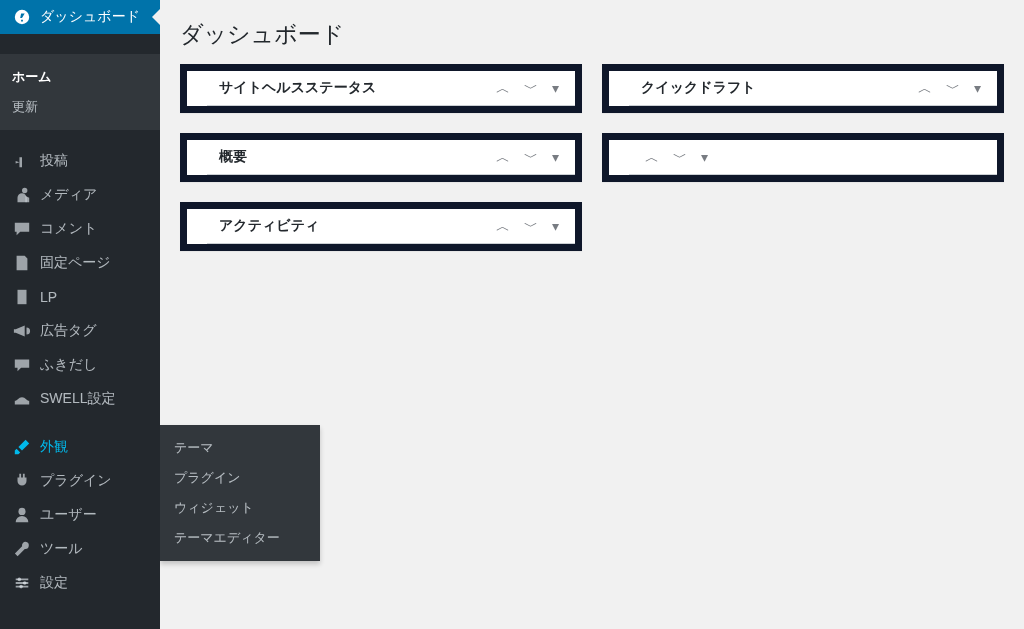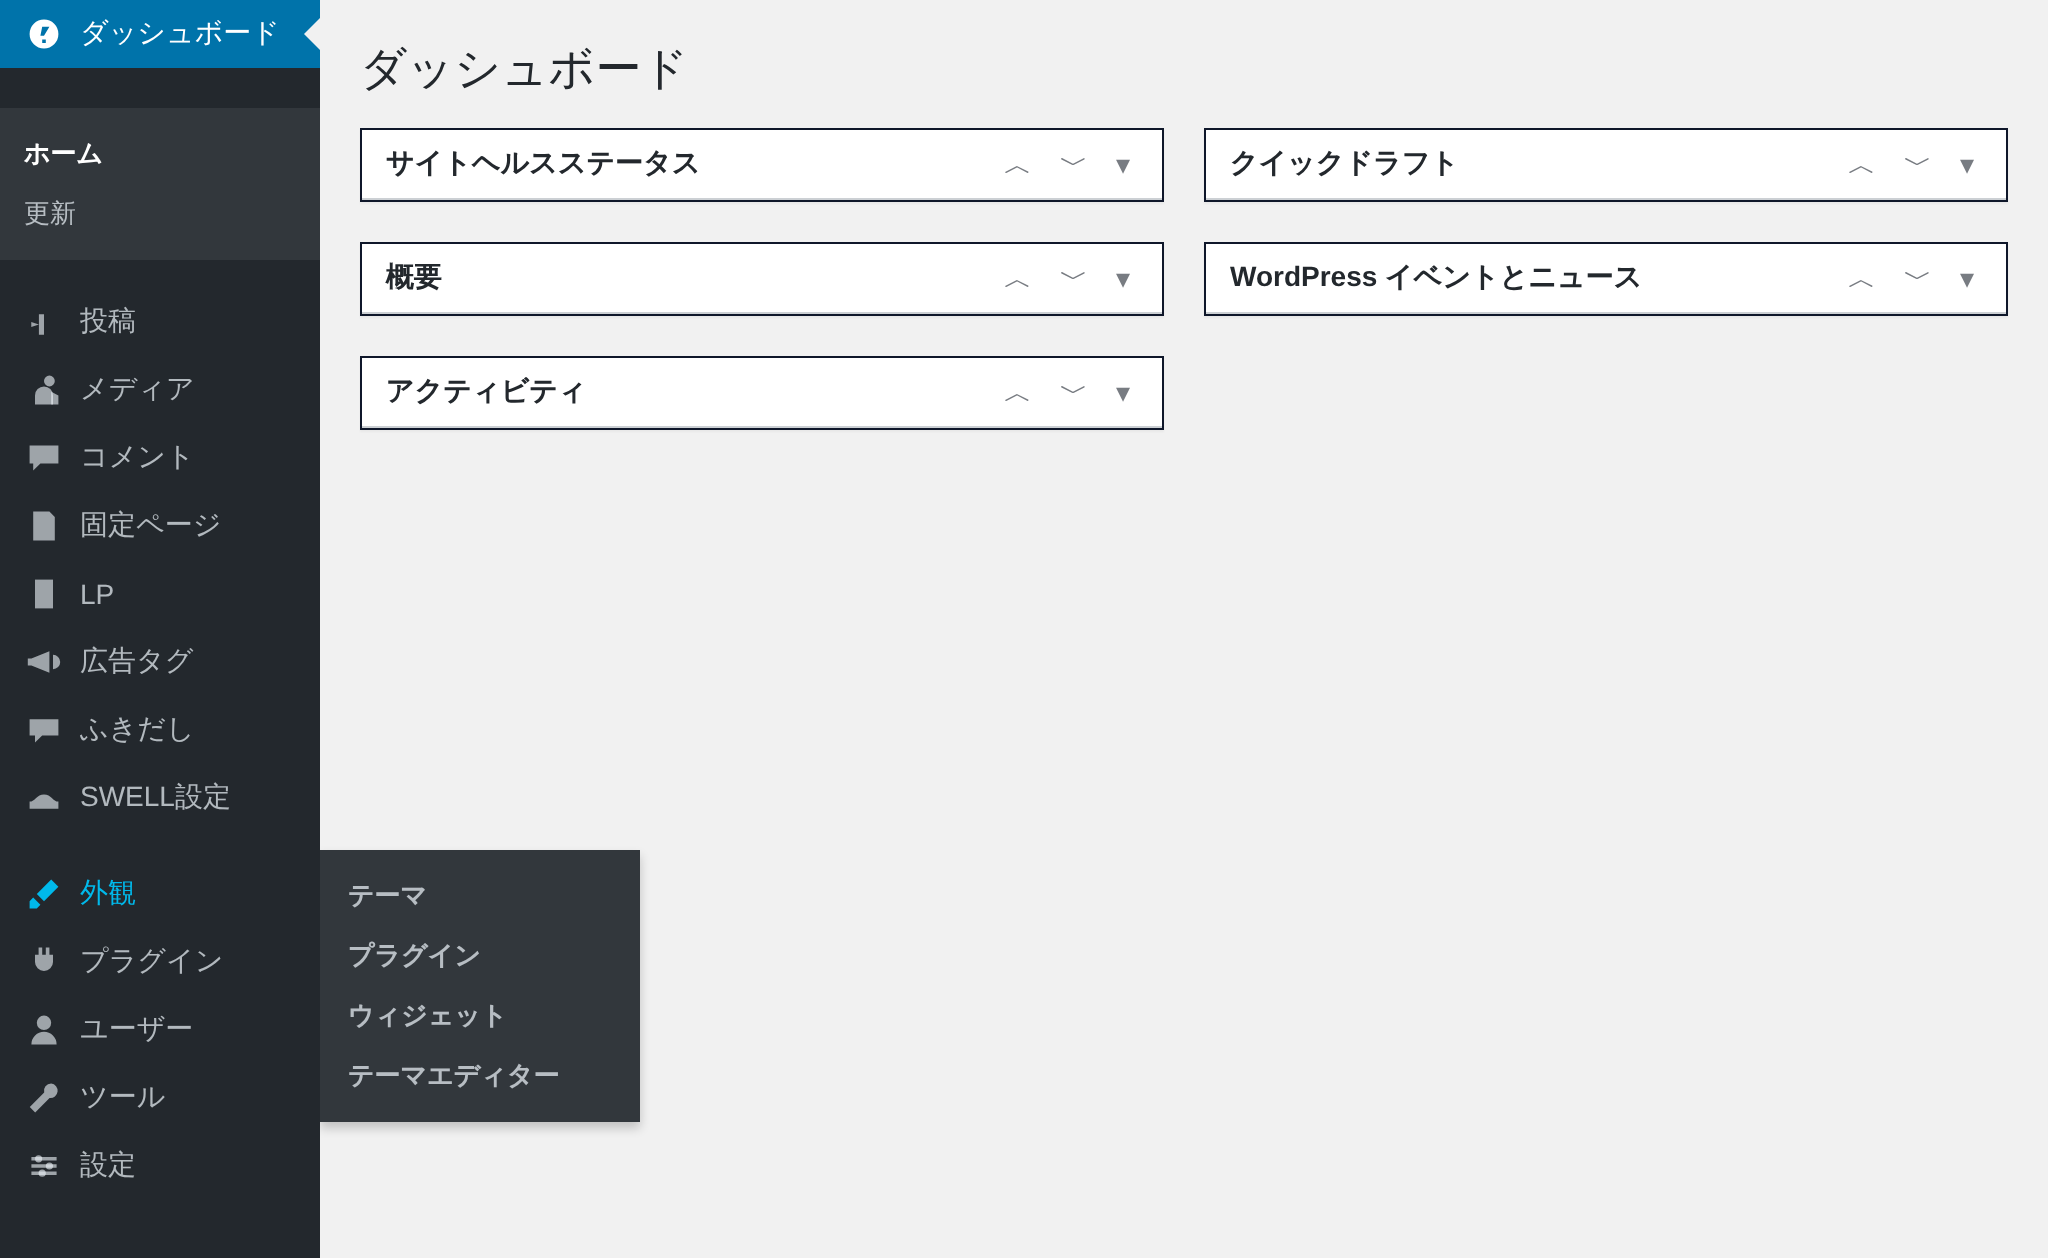--- a/index.html
+++ b/index.html
@@ -79,21 +79,20 @@
 .redbox.rb1 { left: 2px; top: 420px; width: 152px; height: 34px; }
 .submenu {
   position: absolute;
   left: 160px;
   top: 425px;
   width: 160px;
   background: #32373c;
   padding: 8px 0;
   z-index: 5;
   box-shadow: 0 3px 5px rgba(0,0,0, .2);
-  font-weight: bold;
 }
 .submenu a {
   display: block;
   padding: 6px 14px;
   color: rgba(240,246,252,0.7);
   font-size: 13px;
   cursor: pointer;
 }
 .redbox.rb2 { left: 164px; top: 459px; width: 110px; height: 27px; }
 .main {
@@ -107,22 +106,23 @@
   color: #23282d;
   padding: 9px 0 14px;
 }
 .dashboard-grid {
   display: flex;
   gap: 20px;
 }
 .dash-col { flex: 1; display: flex; flex-direction: column; gap: 20px; }
 .postbox {
   background: #fff;
-  border: 1px solid #0f172a;
+  border: 7px solid #0f172a;
   box-shadow: 0 1px 1px rgba(0,0,0,.04);
+  padding-left: 20px;
 }
 .postbox-header {
   display: flex;
   align-items: center;
   padding: 6px 12px;
   border-bottom: 1px solid #ccd0d4;
 }
 .postbox-header h2 {
   font-size: 14px;
   font-weight: 600;
@@ -341,21 +341,20 @@
           <div class="handle-actions">
             <button><span class="chev">︿</span></button>
             <button><span class="chev">﹀</span></button>
             <button><span>▾</span></button>
           </div>
         </div>
       </div>
 
       <div class="postbox">
         <div class="postbox-header">
-          <h2>WordPress イベントとニュース</h2>
           <div class="handle-actions">
             <button><span class="chev">︿</span></button>
             <button><span class="chev">﹀</span></button>
             <button><span>▾</span></button>
           </div>
         </div>
       </div>
 
     </div>
   </div>

